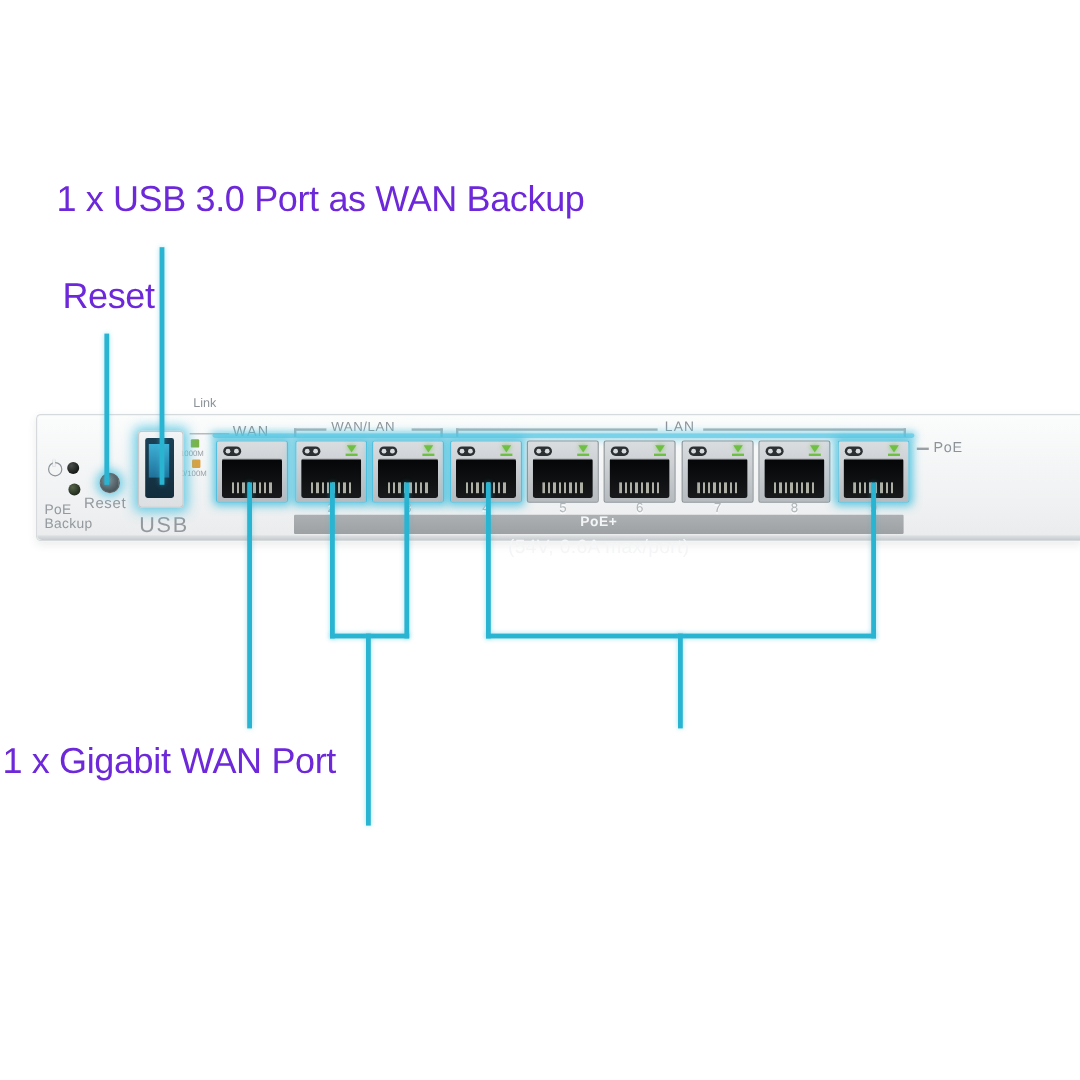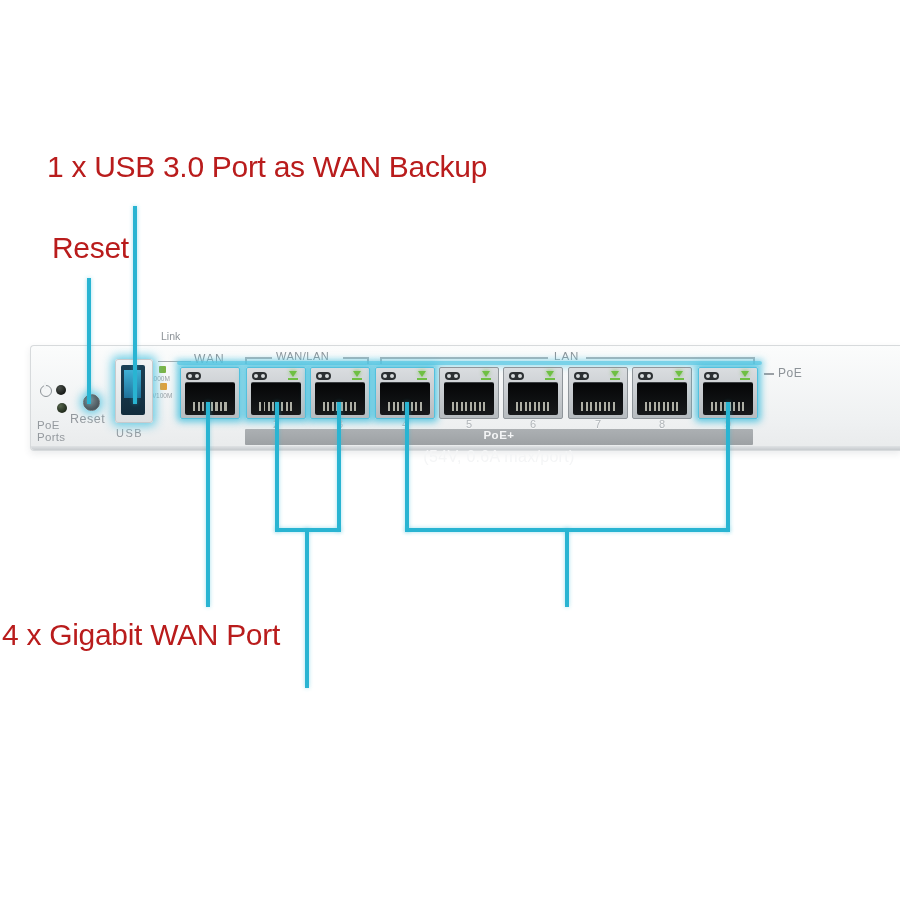--- a/index.html
+++ b/index.html
@@ -7,21 +7,21 @@
     --glow:rgba(82,197,226,.85);
     --panel-text:#94999e;
   }
   html,body{margin:0;padding:0;background:#ffffff;}
   .canvas{
     position:relative;width:900px;height:900px;background:#ffffff;overflow:hidden;
     font-family:"Liberation Sans",sans-serif;
   }
   
   .ann{
-    position:absolute;color:#b91c1c;font-size:30px;letter-spacing:-.3px;
+    position:absolute;color:#6d28d9;font-size:30px;letter-spacing:-.3px;
     white-space:nowrap;font-weight:400;
   }
   #ann-usb{left:47px;top:150px;}
   #ann-reset{left:52px;top:231px;}
   #ann-wan{left:2px;top:618px;}
   #ann-lan{left:367px;top:618px;}
   #ann-wanlan{left:55px;top:698px;}
 
   
   .cl{position:absolute;background:var(--callout);z-index:6;
@@ -78,21 +78,21 @@
   
   .usb-outer{
     position:absolute;left:115px;top:359px;width:36px;height:62px;z-index:3;
     background:linear-gradient(#f2f4f5,#dde0e2);border:1px solid #c6cacd;border-radius:3px;
     box-shadow:0 0 10px 3px var(--glow);
   }
   .usb-inner{position:absolute;left:5px;top:5px;width:24px;height:50px;border-radius:2px;
     background:linear-gradient(#1b4055,#122c3c);}
   .usb-tongue{position:absolute;left:3px;top:5px;width:17px;height:28px;
     background:linear-gradient(#3fb0d6,#1f7099);}
-  #usb-label{left:116px;top:427px;font-size:11px;letter-spacing:1.5px;z-index:2;}
+  #usb-label{left:116px;top:427px;font-size:18px;letter-spacing:1.5px;z-index:2;}
 
   
   #link-label{left:161px;top:330px;font-size:10.5px;color:#8d9398;z-index:2;}
   .link-rule{position:absolute;left:158px;top:361px;width:33px;height:1px;background:#a7acb0;z-index:2;}
   .leg-led{position:absolute;width:7px;height:7px;border-radius:1px;z-index:2;}
   #leg-green{left:159px;top:366px;}
   #leg-amber{left:160px;top:383px;}
   .leg-txt{font-size:6.5px;z-index:2;color:#9aa0a5;}
   #leg-green-txt{left:150px;top:374.5px;}
   #leg-amber-txt{left:147px;top:391.5px;}
@@ -164,21 +164,21 @@
   .poe-strip .b{font-size:11.5px;font-weight:bold;letter-spacing:.5px;}
   .poe-strip .d{font-size:16px;letter-spacing:.3px;}
 </style>
 </head>
 <body>
 
 <div class="canvas">
 
   <div class="ann" id="ann-usb">1 x USB 3.0 Port as WAN Backup</div>
   <div class="ann" id="ann-reset">Reset</div>
-  <div class="ann" id="ann-wan">4 x Gigabit WAN Port</div>
+  <div class="ann" id="ann-wan">1 x Gigabit WAN Port</div>
 
   <div class="cl v" id="cl-usb"></div>
   <div class="cl v" id="cl-reset"></div>
   <div class="cl v" id="cl-wan"></div>
   <div class="cl v" id="cl-wl-l"></div>
   <div class="cl v" id="cl-wl-r"></div>
   <div class="cl h" id="cl-wl-h"></div>
   <div class="cl v" id="cl-wl-d"></div>
   <div class="cl v" id="cl-lan-l"></div>
   <div class="cl v" id="cl-lan-r"></div>
@@ -187,21 +187,21 @@
 
   <div class="panel">
     <div class="bottom-bevel"></div>
   </div>
 
   <span class="power-icon"></span>
   <span class="led" id="led-pwr"></span>
   <span class="led" id="led-poe"></span>
   <div class="ptxt" id="poe-alert">
     <div>PoE</div>
-    <div>Ports</div>
+    <div>Backup</div>
   </div>
   <div class="ptxt" id="reset-small">Reset</div>
   <div class="reset-btn"></div>
 
   <div class="usb-outer">
     <div class="usb-inner">
       <div class="usb-tongue"></div>
     </div>
   </div>
   <div class="ptxt" id="usb-label">USB</div>

